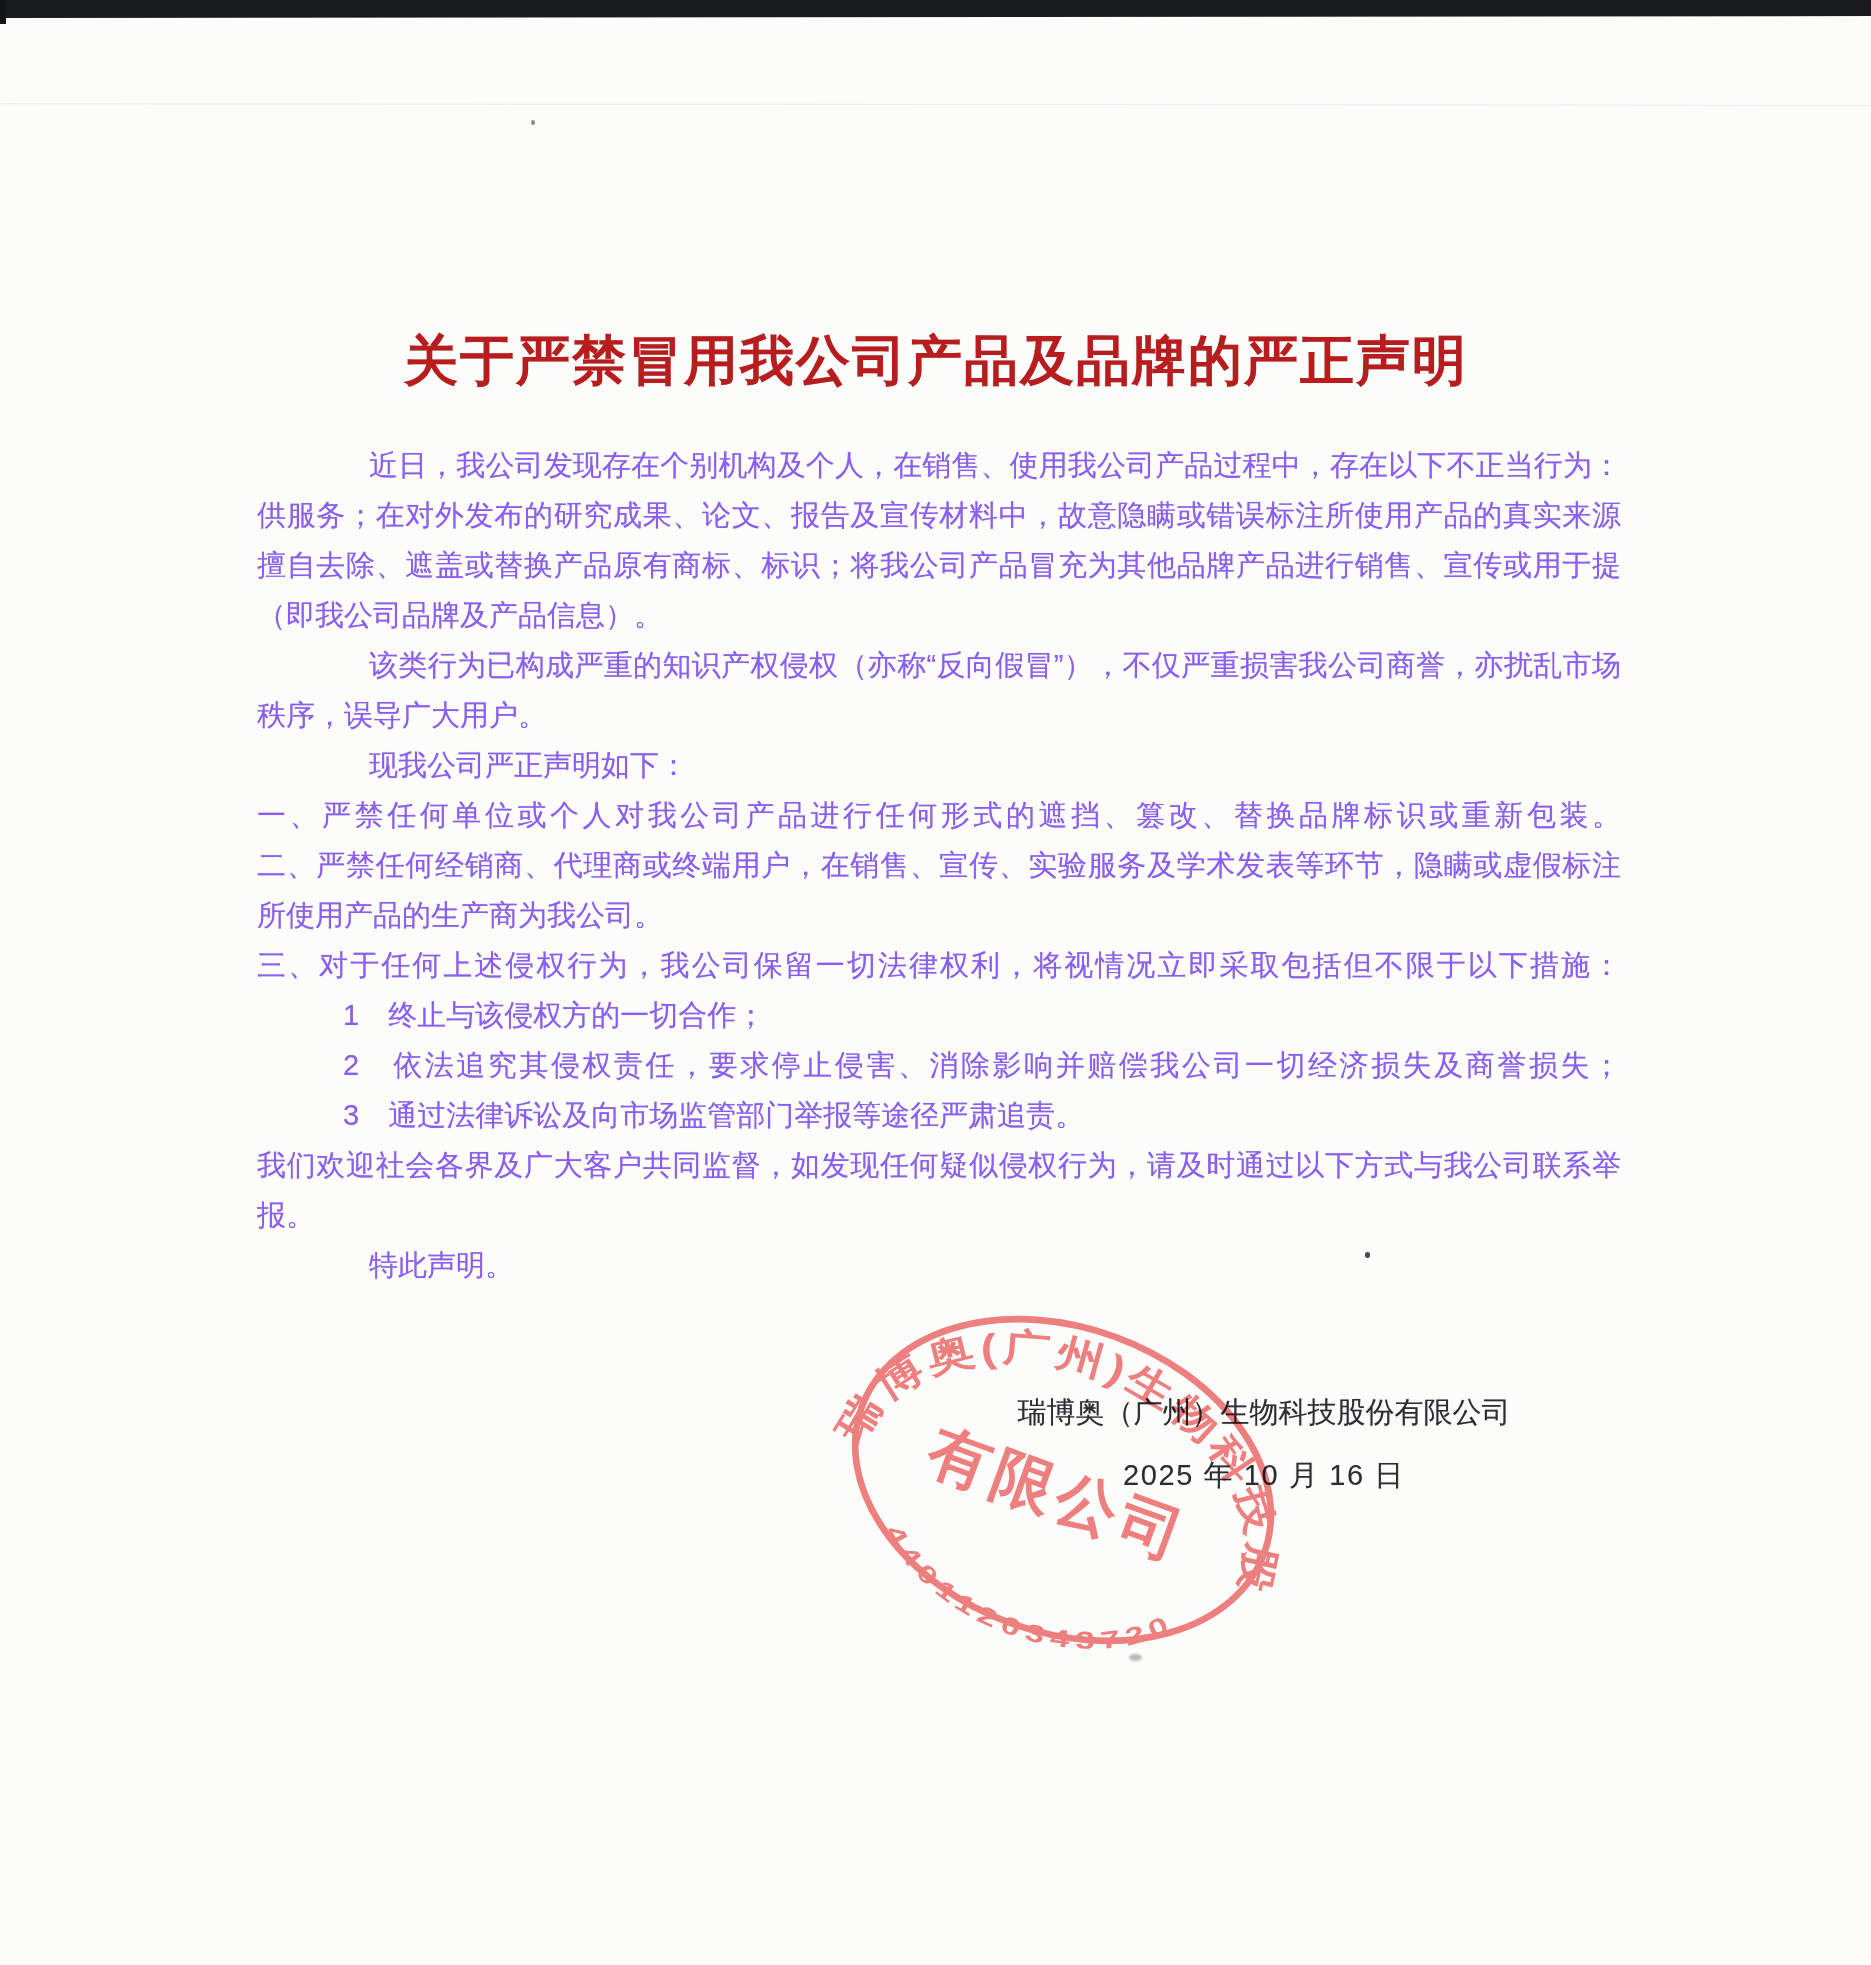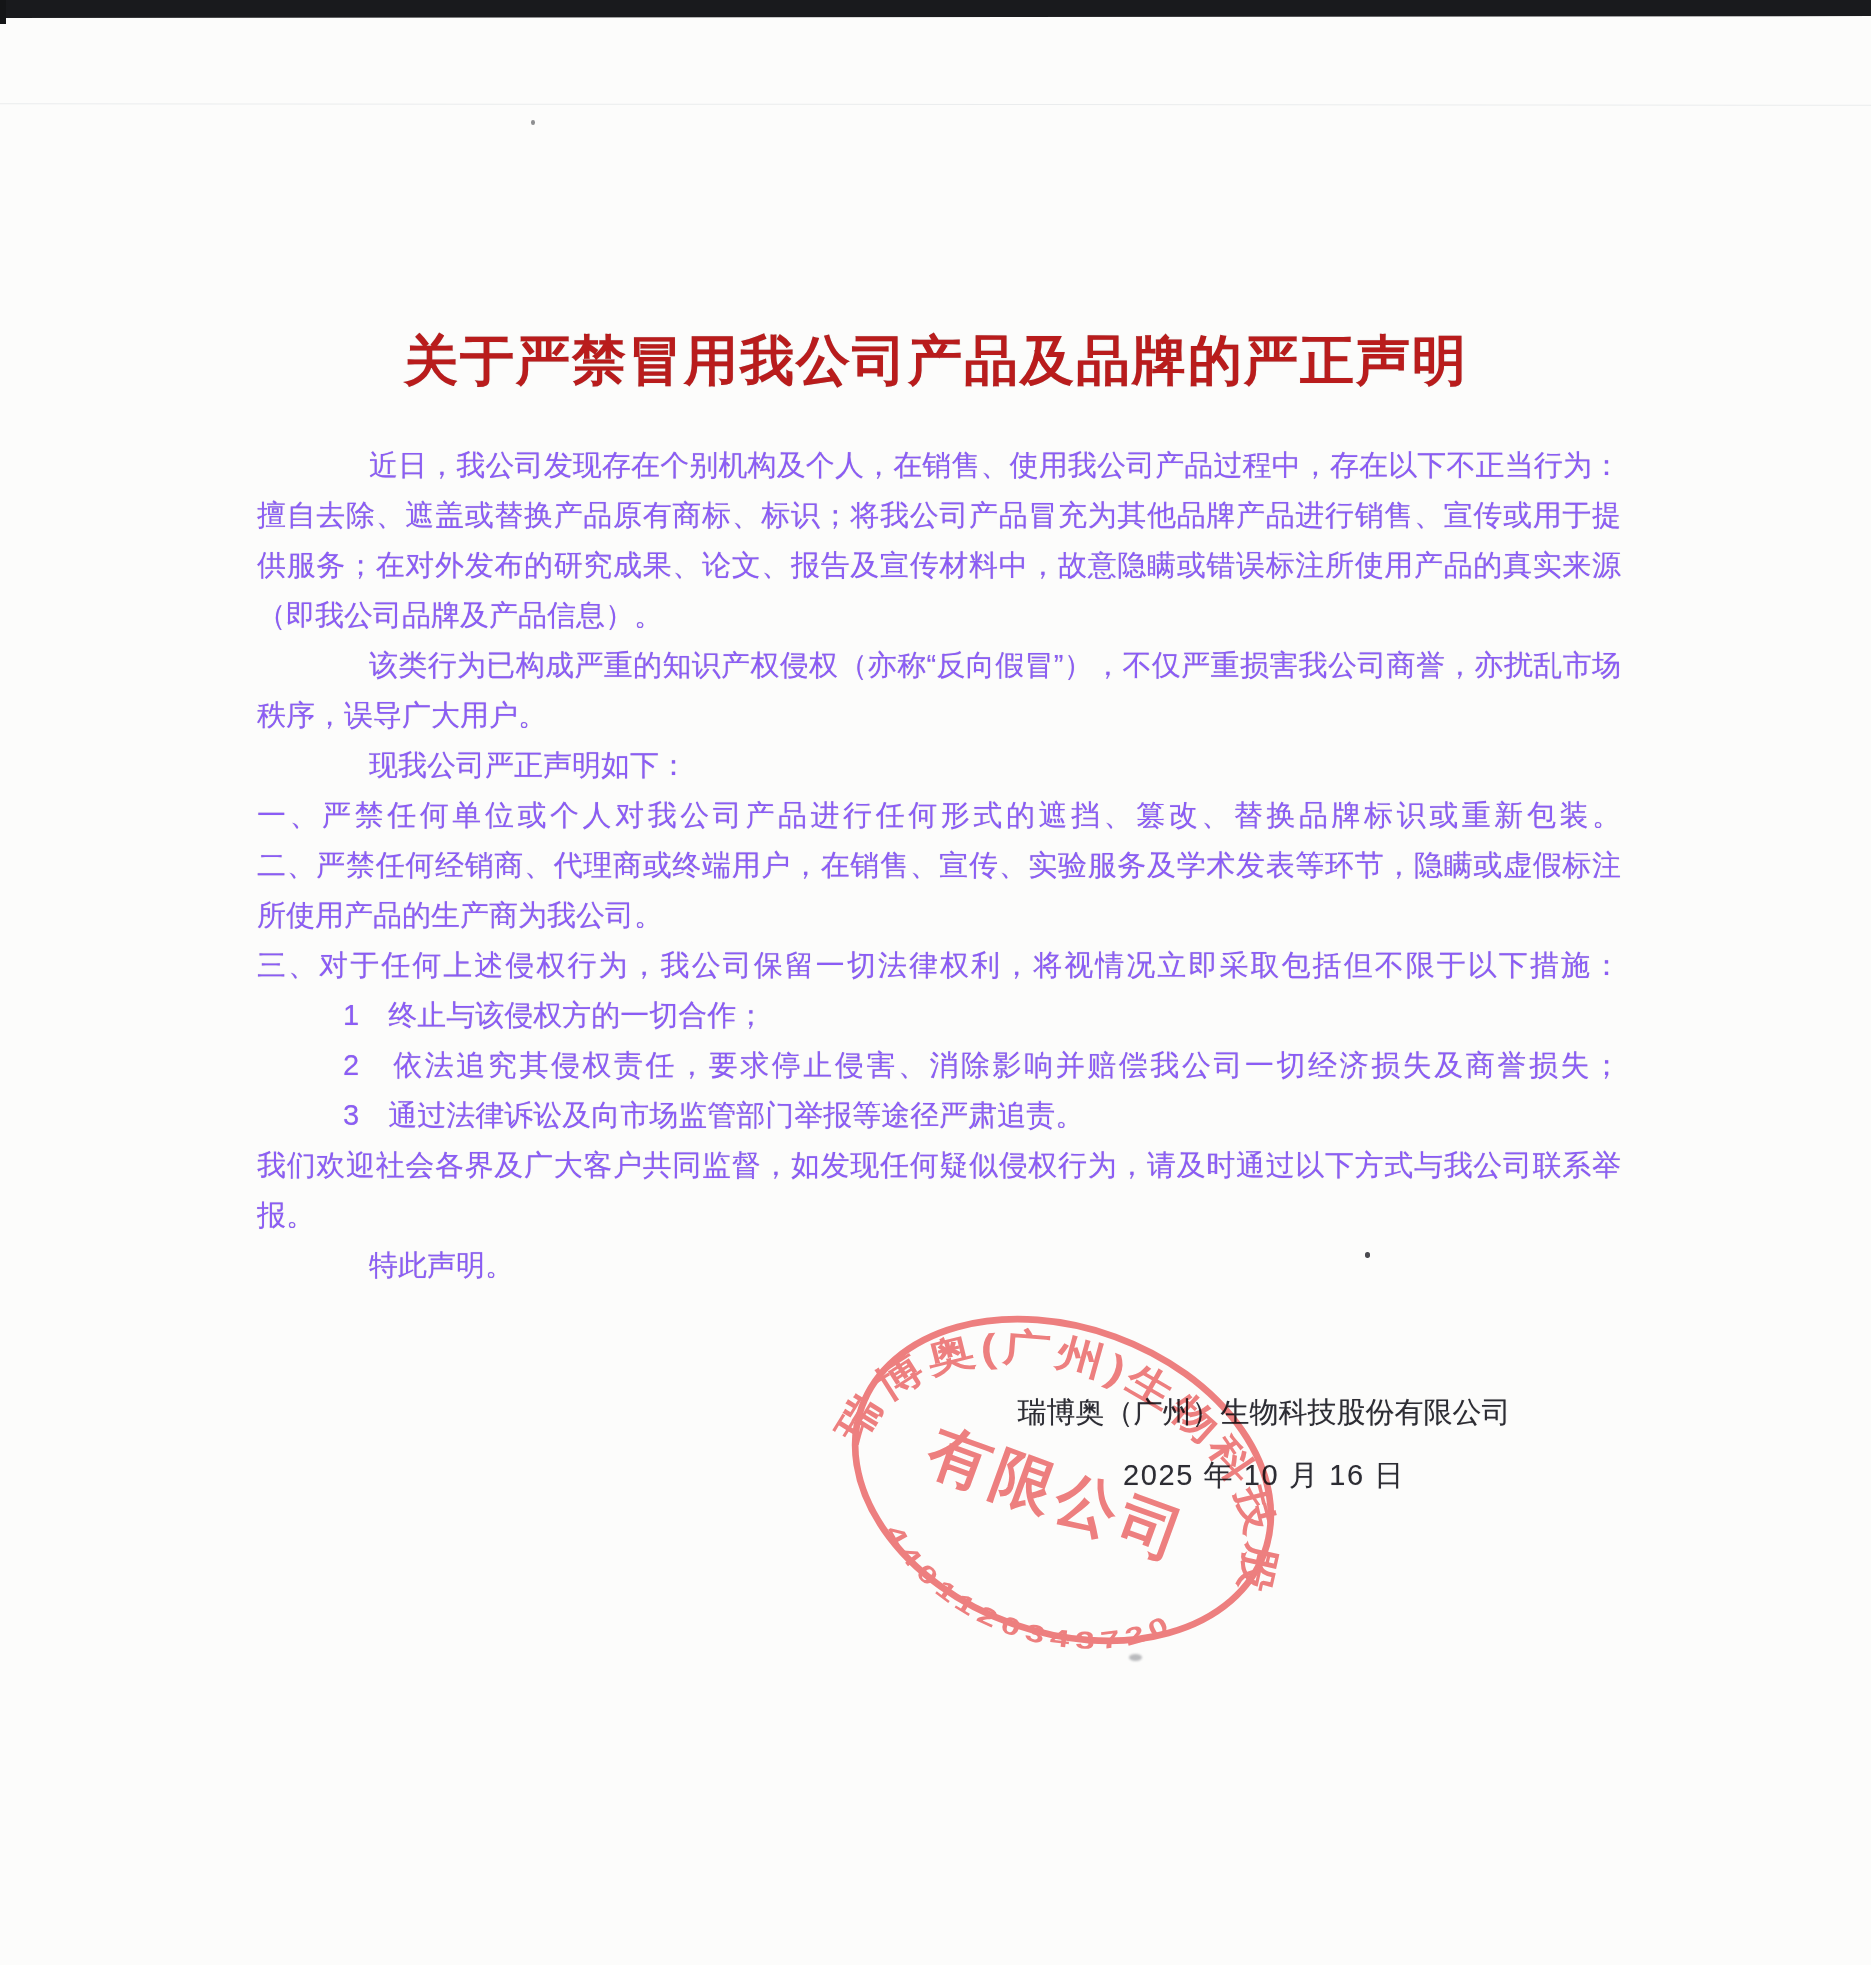--- a/index.html
+++ b/index.html
@@ -56,22 +56,22 @@
 <body>
 
 <div class="scan-strip"></div>
 <div class="scan-strip-corner"></div>
 <div class="scan-line"></div>
 
 <div class="doc-title">关于严禁冒用我公司产品及品牌的严正声明</div>
 
 <div class="doc-body">
   <div class="line ind-para full">近日，我公司发现存在个别机构及个人，在销售、使用我公司产品过程中，存在以下不正当行为：</div>
+  <div class="line full">供服务；在对外发布的研究成果、论文、报告及宣传材料中，故意隐瞒或错误标注所使用产品的真实来源</div>
   <div class="line full">擅自去除、遮盖或替换产品原有商标、标识；将我公司产品冒充为其他品牌产品进行销售、宣传或用于提</div>
-  <div class="line full">供服务；在对外发布的研究成果、论文、报告及宣传材料中，故意隐瞒或错误标注所使用产品的真实来源</div>
   <div class="line">（即我公司品牌及产品信息）。</div>
   <div class="line ind-para full">该类行为已构成严重的知识产权侵权（亦称“反向假冒”），不仅严重损害我公司商誉，亦扰乱市场</div>
   <div class="line">秩序，误导广大用户。</div>
   <div class="line ind-para">现我公司严正声明如下：</div>
   <div class="line full">一、严禁任何单位或个人对我公司产品进行任何形式的遮挡、篡改、替换品牌标识或重新包装。</div>
   <div class="line full">二、严禁任何经销商、代理商或终端用户，在销售、宣传、实验服务及学术发表等环节，隐瞒或虚假标注</div>
   <div class="line">所使用产品的生产商为我公司。</div>
   <div class="line full">三、对于任何上述侵权行为，我公司保留一切法律权利，将视情况立即采取包括但不限于以下措施：</div>
   <div class="line ind-list">1　终止与该侵权方的一切合作；</div>
   <div class="line ind-list full">2　依法追究其侵权责任，要求停止侵害、消除影响并赔偿我公司一切经济损失及商誉损失；</div>

